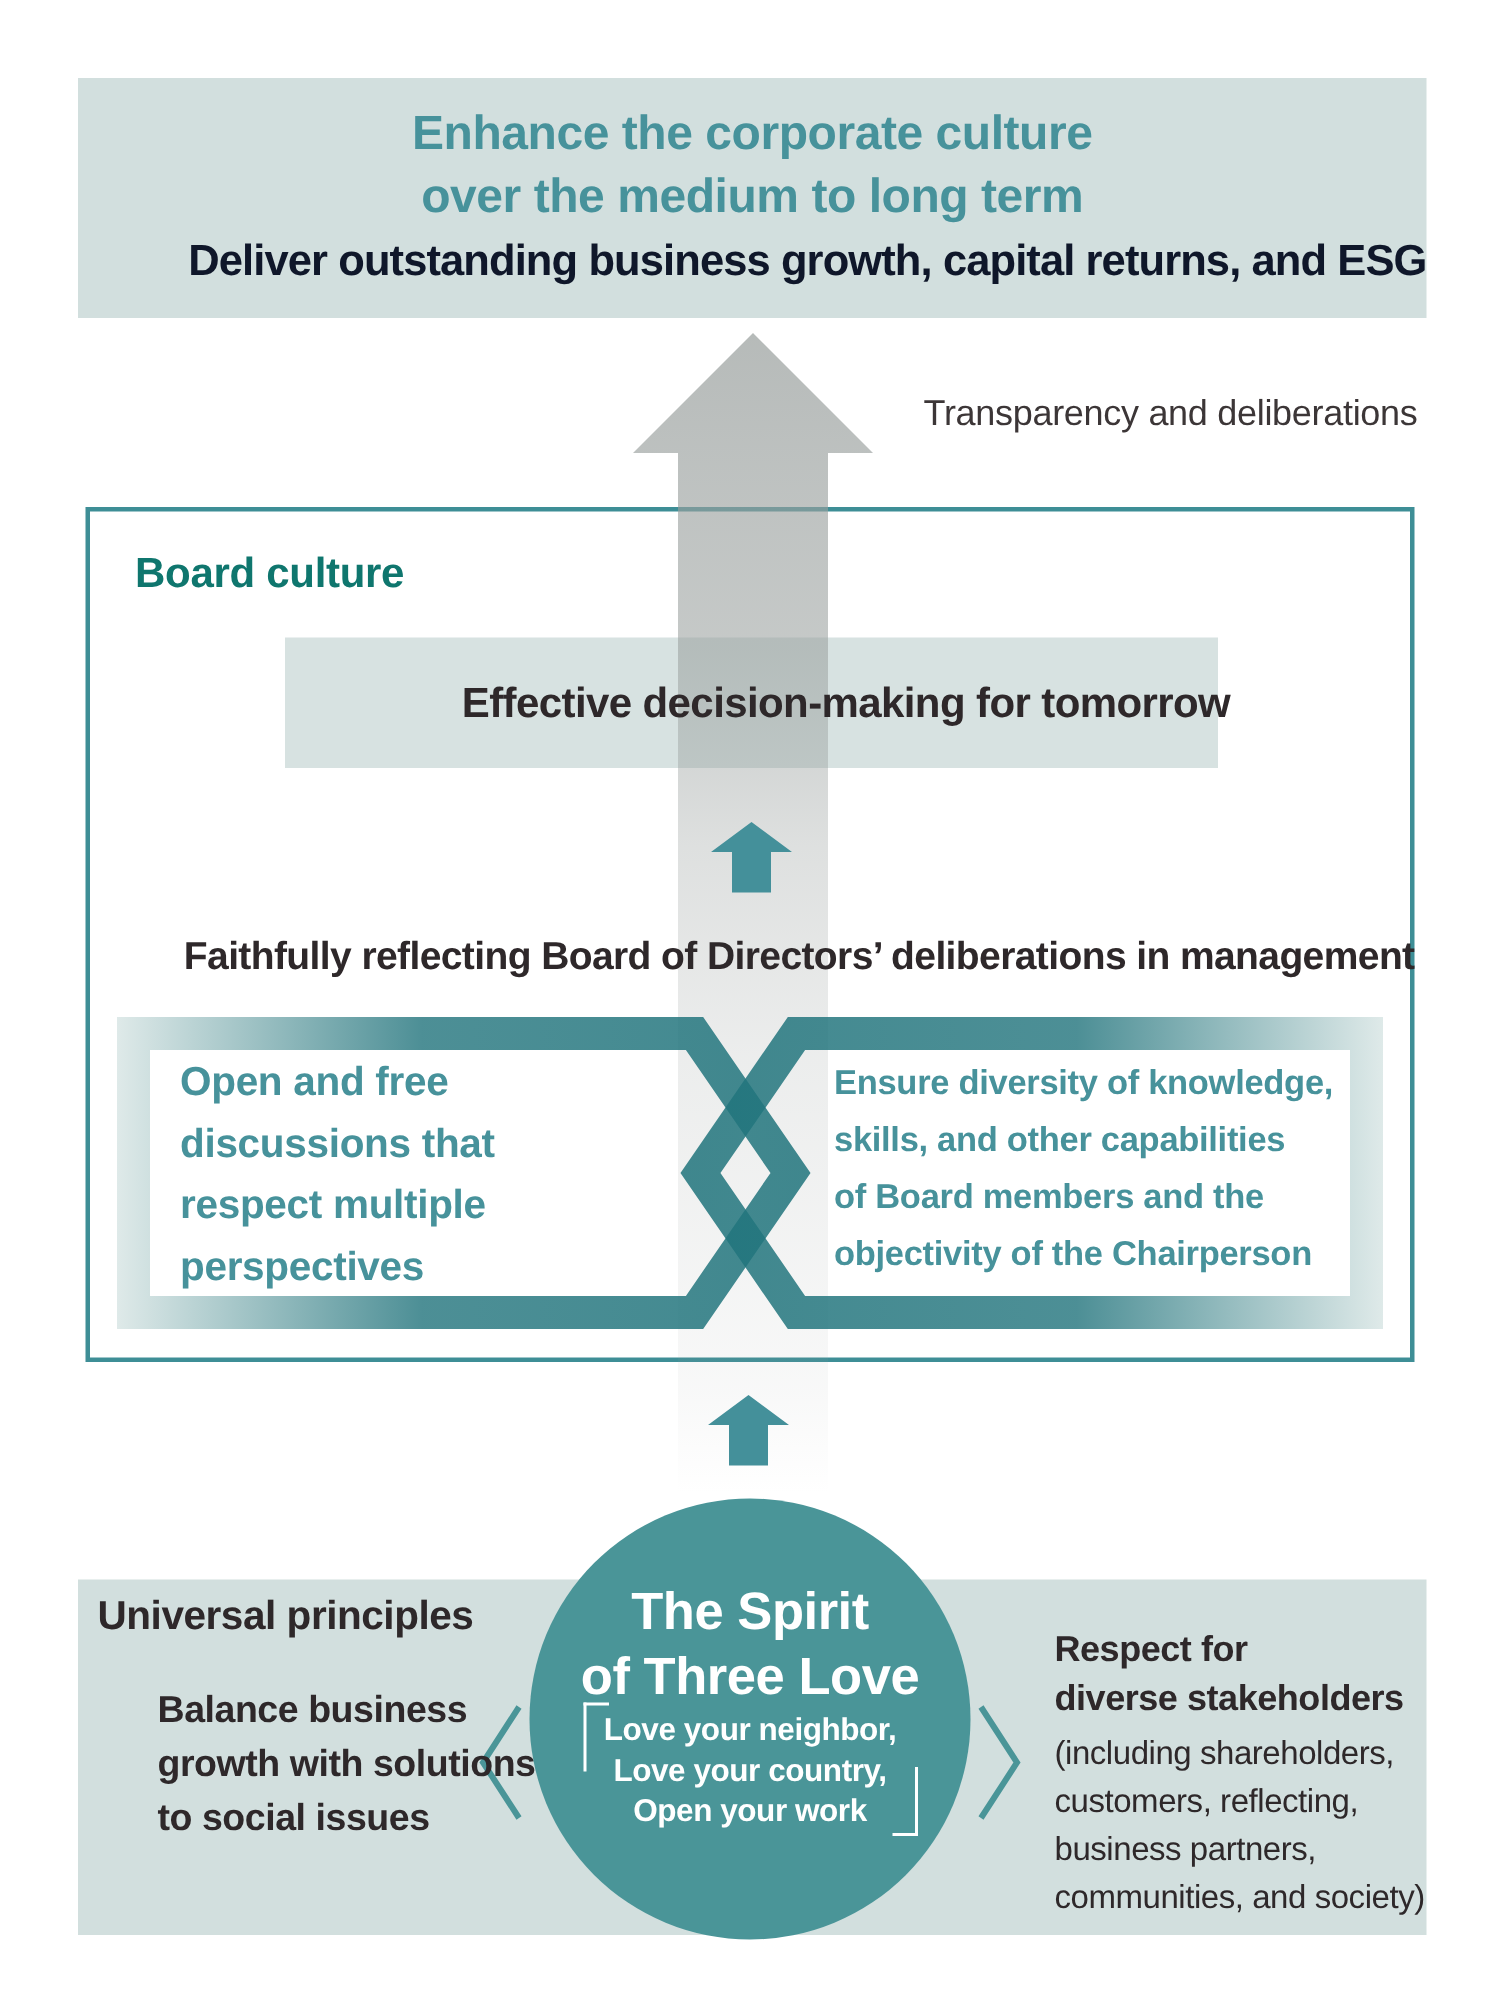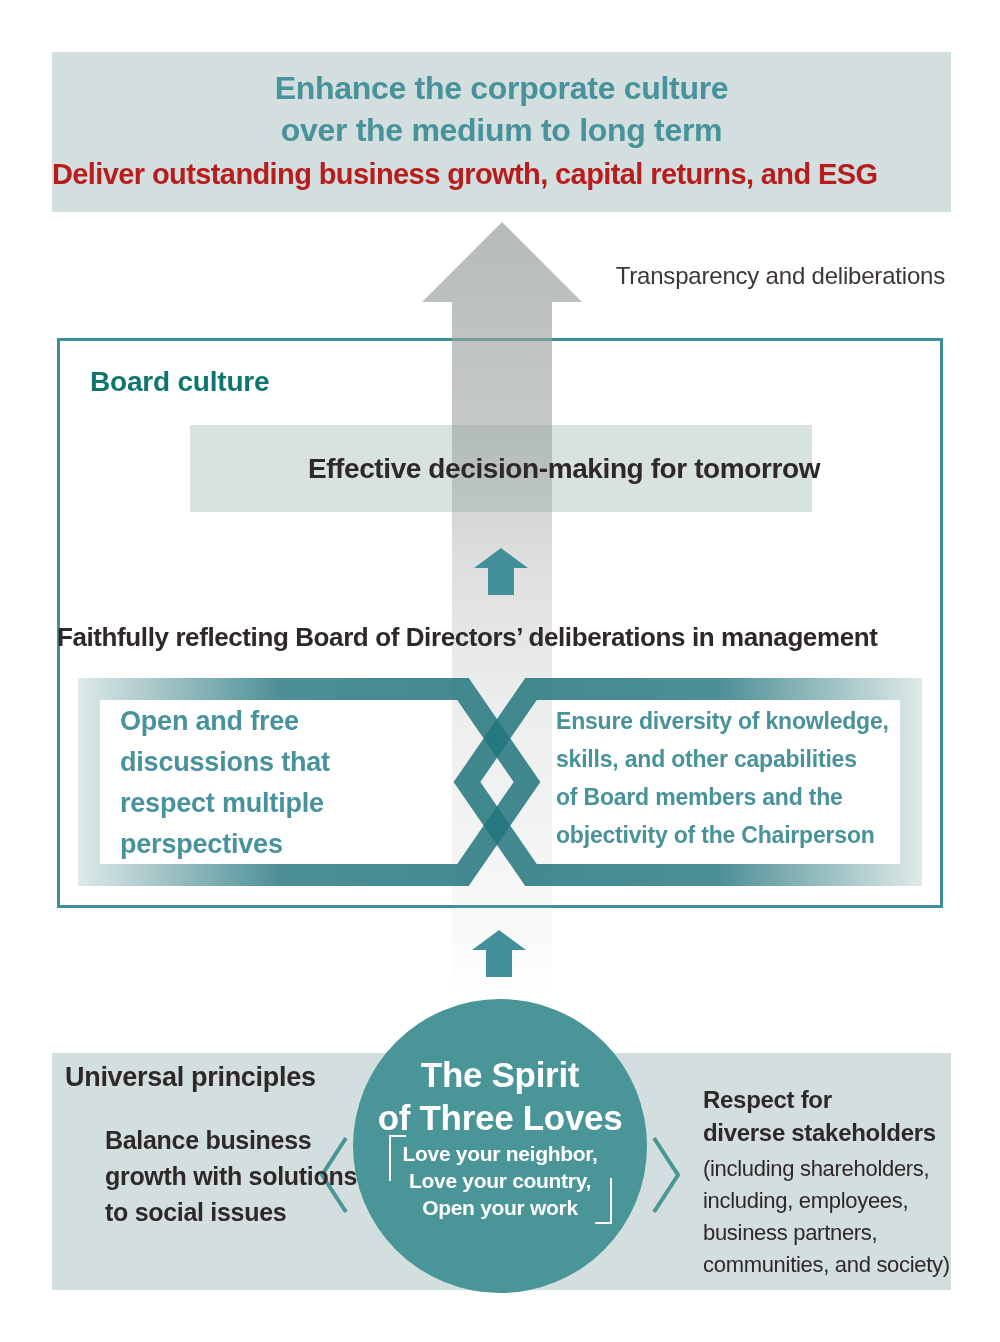--- a/index.html
+++ b/index.html
@@ -6,34 +6,34 @@
   body { width:1000px; height:1342px; position:relative; overflow:hidden;
          font-family:"Liberation Sans", sans-serif; color:#2e282a; }
 
   .abs { position:absolute; }
 
   
   .top-banner { left:52px; top:52px; width:899px; height:160px; background:#d2dfde; z-index:0; }
   .top-banner .teal-line { position:relative; z-index:3; text-align:center;
     color:#47929b; font-weight:bold; font-size:32px; line-height:42px; letter-spacing:-0.3px; }
   .top-banner .teal-line.first { padding-top:15px; }
-  .top-banner .dark-line { position:relative; z-index:3; text-align:left;
-    color:#b91c1c; font-weight:bold; font-size:29px; line-height:40px; letter-spacing:-0.6px; margin-top:3px; }
+  .top-banner .dark-line { position:relative; z-index:3; text-align:right;
+    color:#0f172a; font-weight:bold; font-size:29px; line-height:40px; letter-spacing:-0.6px; margin-top:3px; }
 
   .transparency { right:55px; top:262px; font-size:24px; color:#3c3637; z-index:3; text-align:right; letter-spacing:-0.2px; }
 
   
   .board-box { left:57px; top:338px; width:880px; height:564px; border:3px solid #3e8e96; background:#ffffff; z-index:0; }
   .board-title { left:90px; top:366px; color:#0f766e; font-weight:bold; font-size:28px; z-index:3; letter-spacing:-0.2px; }
 
   .decision-box { left:190px; top:425px; width:622px; height:87px; background:#d7e2e1; z-index:0; }
   .decision-text { left:190px; top:425px; width:748px; height:87px; display:flex; align-items:center; justify-content:center;
     font-weight:bold; font-size:28px; letter-spacing:-0.4px; color:#2e282a; z-index:3; }
 
-  .faithfully { left:57px; top:622px; width:886px; text-align:left;
+  .faithfully { left:57px; top:622px; width:886px; text-align:right;
     font-weight:bold; font-size:26px; letter-spacing:-0.4px; color:#2e282a; z-index:3; }
 
   .cell-left { left:120px; top:701px; color:#47929b; font-weight:bold; font-size:27px; line-height:41px; letter-spacing:-0.2px; z-index:3; }
   .cell-right { left:556px; top:702px; color:#47929b; font-weight:bold; font-size:23px; line-height:38px; letter-spacing:-0.2px; z-index:3; }
 
   
   .bottom-banner { left:52px; top:1053px; width:899px; height:237px; background:#d2dfde; z-index:0; }
   .universal { left:65px; top:1062px; font-weight:bold; font-size:27px; letter-spacing:-0.3px; z-index:3; }
   .balance { left:65px; top:1122px; font-weight:bold; font-size:25px; line-height:36px; letter-spacing:-0.3px; z-index:3;margin-left:40px; }
   .respect-title { left:703px; top:1083px; font-weight:bold; font-size:24px; line-height:33px; letter-spacing:-0.3px; z-index:3; }
@@ -95,29 +95,29 @@
   <div>to social issues</div>
 </div>
 
 <div class="abs respect-title">
   <div>Respect for</div>
   <div>diverse stakeholders</div>
 </div>
 
 <div class="abs respect-sub">
   <div>(including shareholders,</div>
-  <div>including, employees,</div>
+  <div>customers, reflecting,</div>
   <div>business partners,</div>
   <div>communities, and society)</div>
 </div>
 
 <div class="abs circle">
   <div class="circle-title">
     <div>The Spirit</div>
-    <div>of Three Loves</div>
+    <div>of Three Love</div>
   </div>
   <div class="quote-wrap">
     <div class="quote">
       <div>Love your neighbor,</div>
       <div>Love your country,</div>
       <div>Open your work</div>
     </div>
   </div>
 </div>
 

